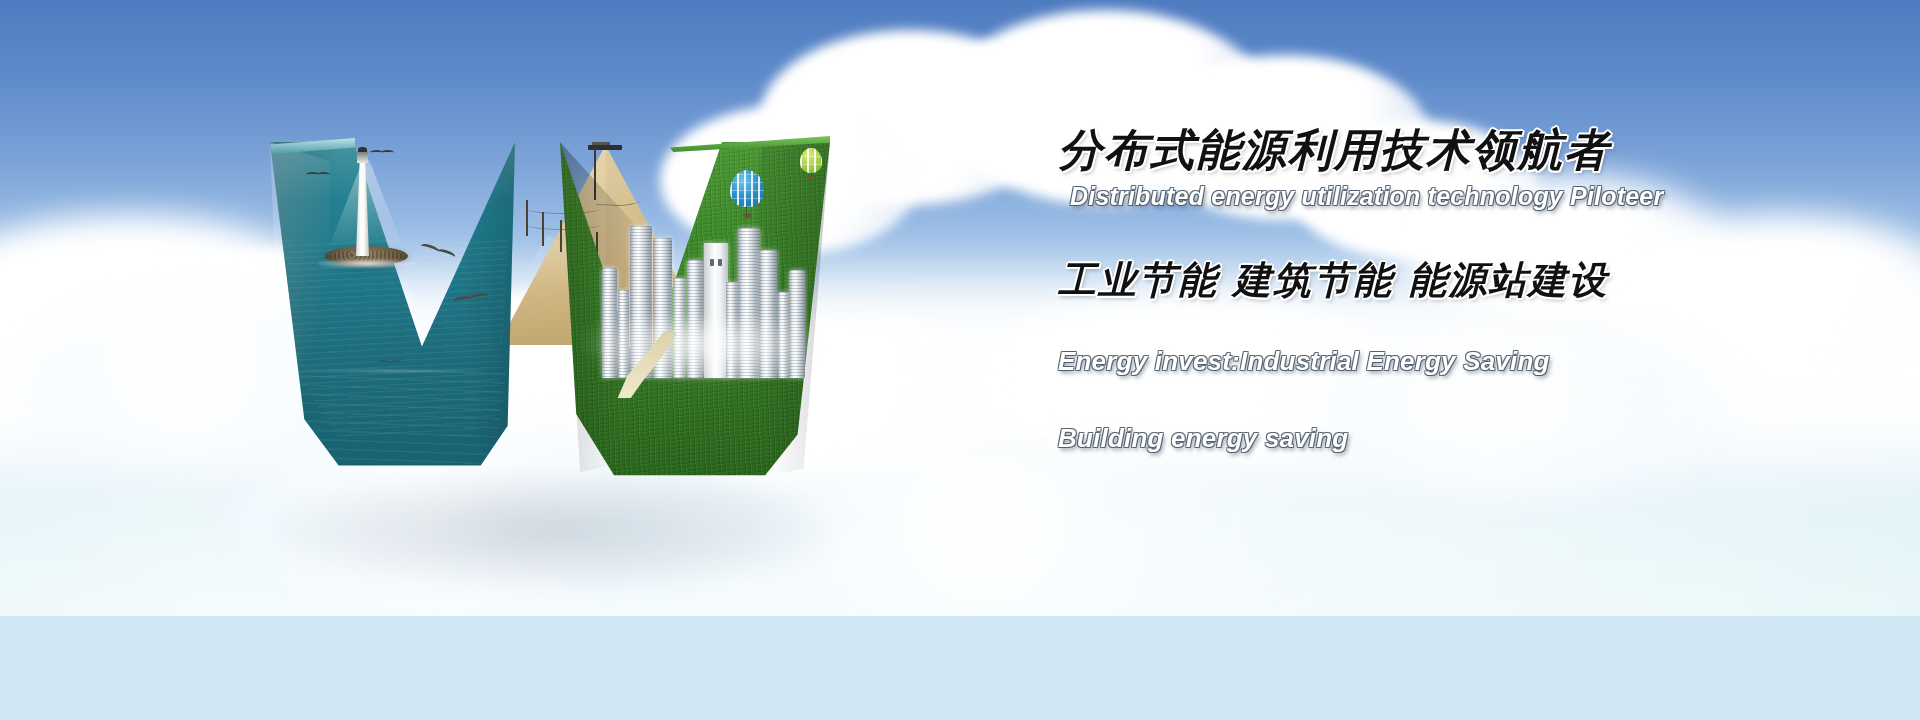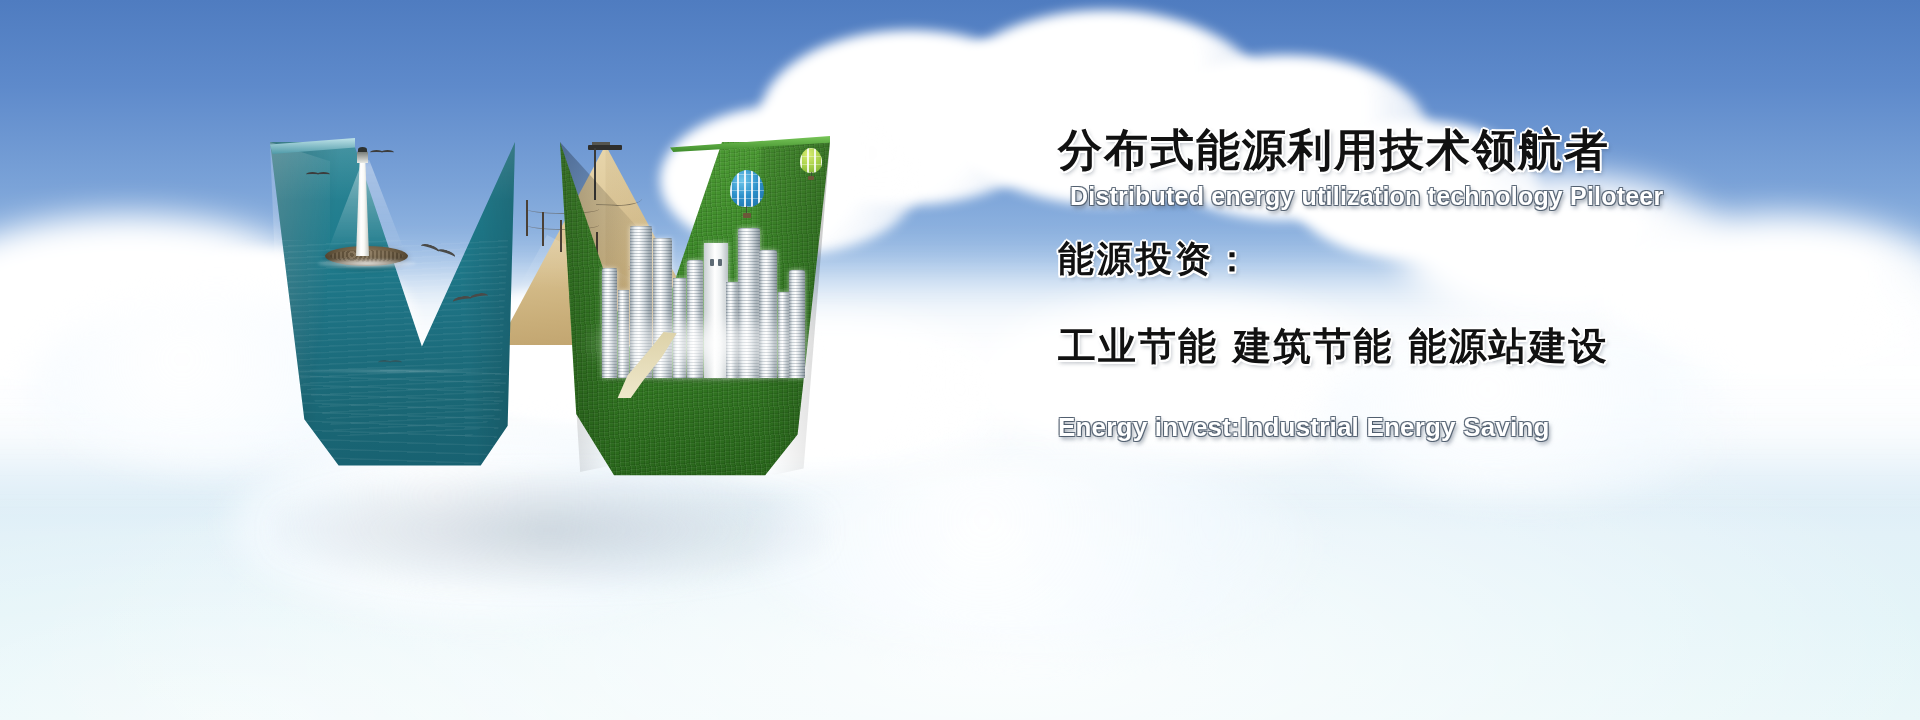--- a/index.html
+++ b/index.html
@@ -4,32 +4,33 @@
 <style>
   * { margin:0; padding:0; box-sizing:border-box; }
   html,body { width:1920px; height:720px; overflow:hidden; }
   body {
     font-family:"Liberation Sans","DejaVu Sans",sans-serif;
     background:#cfe6f5;
   }
 
   
   #banner {
-    position:relative; width:1920px; height:720px; overflow:hidden;
+    position:relative; width:1920px; height:616px; overflow:hidden;
     background:
       linear-gradient(180deg,
         #4f7cc0 0%,
         #5e8acb 12%,
         #7ba3d8 26%,
         #9dbfe6 38%,
         #c3dcf1 50%,
         #d8eaf6 62%,
         #e2f1f8 74%,
         #e3f4f8 86%,
         #e9f7f9 100%);
+    font-style: italic;
   }
 
   
   .sky-glow {
     position:absolute; left:0; top:0; width:100%; height:100%;
     background:
       radial-gradient(ellipse 1400px 420px at 52% 92%, rgba(255,255,255,.85) 0%, rgba(255,255,255,0) 70%),
       radial-gradient(ellipse 900px 300px at 12% 100%, rgba(255,255,255,.5) 0%, rgba(255,255,255,0) 70%);
     pointer-events:none;
   }
@@ -301,21 +302,21 @@
 
   .en-line {
     font-family:"Liberation Sans","DejaVu Sans",sans-serif;
     font-weight:bold; color:#ffffff; font-size:25px; line-height:1.28;
     letter-spacing:.2px;
     text-shadow:
       -1px -1px 0 rgba(78,92,108,.85), 1px -1px 0 rgba(78,92,108,.85),
       -1px  1px 0 rgba(78,92,108,.85), 1px  1px 0 rgba(78,92,108,.85),
        2px 3px 4px rgba(60,75,95,.55);
   }
-  #subtitle-en { margin:4px 0 28px 0;padding-left:12px; }
+  #subtitle-en { margin:4px 0 8px 0;padding-left:12px; }
 
   #invest-label { font-size:36px; margin-bottom:16px; letter-spacing:3px; }
   #invest-items { font-size:38px; margin-bottom:20px; letter-spacing:2px;margin-top:48px; }
 
   .en-list .en-line { font-size:26px; margin-bottom:4px;margin-top:44px; }
 </style>
 </head>
 <body>
 
 <div id="banner">
@@ -441,22 +442,22 @@
         <div class="basket"></div>
     </div>
   </div>
 
   <div id="text-panel">
 
     <div id="title-cn" class="cn-head">分布式能源利用技术领航者</div>
 
     <div id="subtitle-en" class="en-line">Distributed energy utilization technology Piloteer</div>
 
-    <div id="invest-label" class="cn-head">能源投资：</div>
 
     <div id="invest-items" class="cn-head">工业节能  建筑节能  能源站建设</div>
 
     <div class="en-list">
       <div class="en-line">Energy invest:Industrial Energy Saving</div>
+      <div class="en-line">Building energy saving</div>
     </div>
 
   </div>
 </div>
 
 </body></html>

